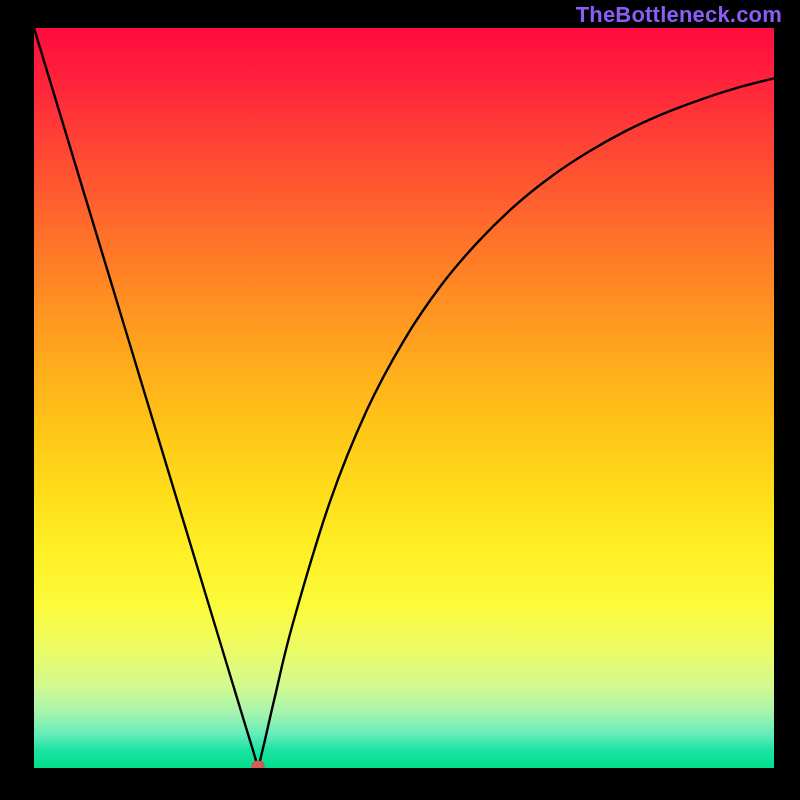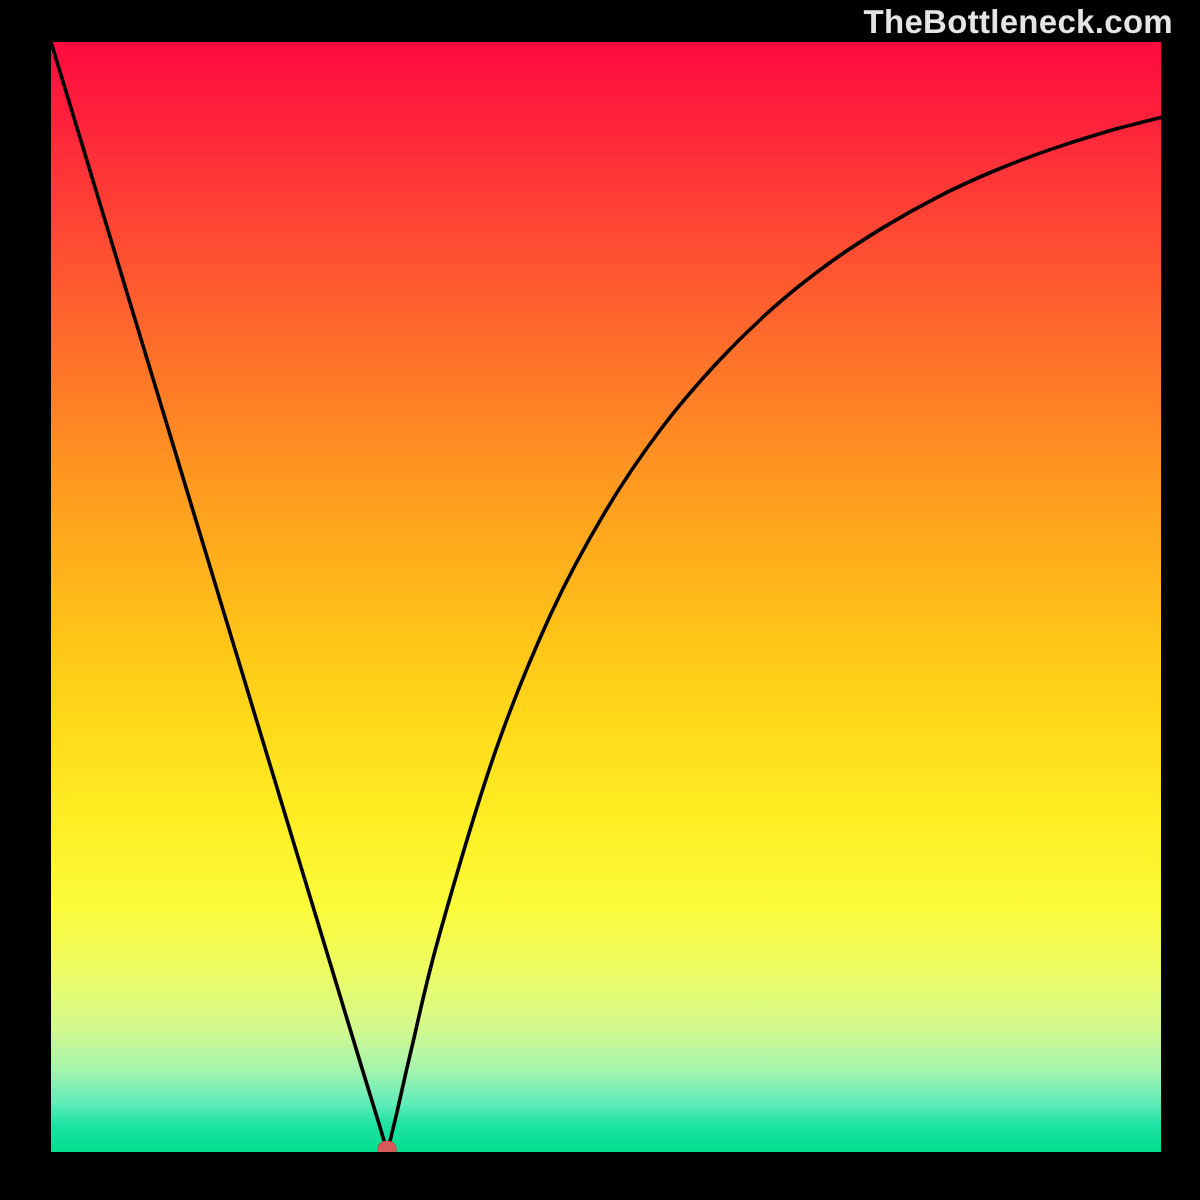--- a/index.html
+++ b/index.html
@@ -14,21 +14,21 @@
   .frame {
     position: relative;
     width: 800px;
     height: 800px;
     background: #000;
   }
   .watermark {
     position: absolute;
     top: 2px;
     right: 18px;
-    color: #e5e5e5;
+    color: #8b5cf6;
     font-size: 22px;
     font-weight: 600;
     letter-spacing: 0.2px;
     z-index: 20;
     user-select: none;
   }
   .plot-area {
     position: absolute;
     left: 34px;
     top: 28px;

